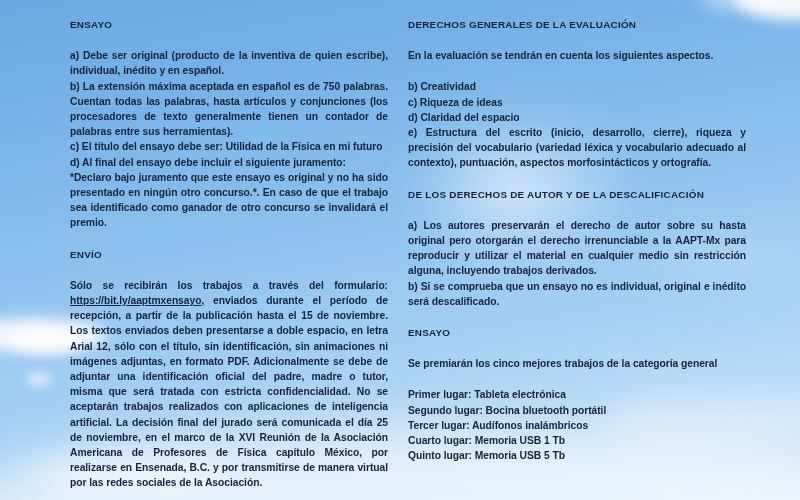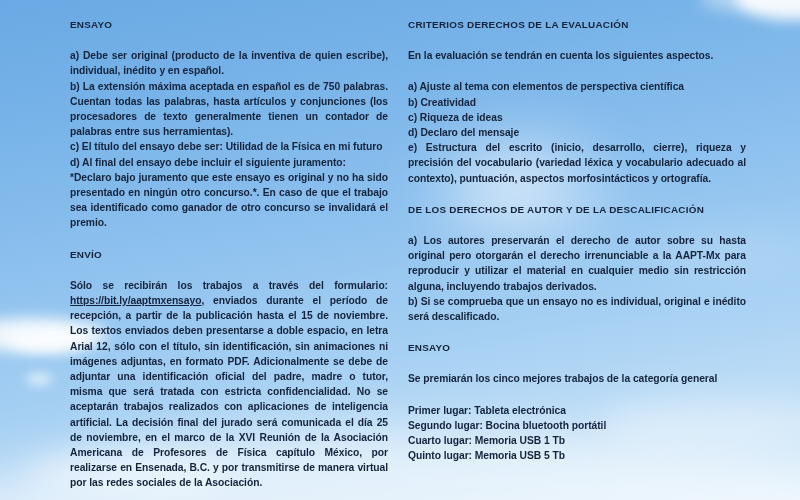--- a/index.html
+++ b/index.html
@@ -167,32 +167,31 @@
 
     <div class="spacer-md"></div>
 
     <p class="para"><span>Sólo se recibirán los trabajos a través del formulario: </span><span class="link">https://bit.ly/aaptmxensayo</span><span>, enviados durante el período de recepción, a partir de la publicación hasta el 15 de noviembre. Los textos enviados deben presentarse a doble espacio, en letra Arial 12, sólo con el título, sin identificación, sin animaciones ni imágenes adjuntas, en formato PDF. Adicionalmente se debe de adjuntar una identificación oficial del padre, madre o tutor, misma que será tratada con estricta confidencialidad. No se aceptarán trabajos realizados con aplicaciones de inteligencia artificial. La decisión final del jurado será comunicada el día 25 de noviembre, en el marco de la XVI Reunión de la Asociación Americana de Profesores de Física capítulo México, por realizarse en Ensenada, B.C. y por transmitirse de manera virtual por las redes sociales de la Asociación.</span></p>
   </div>
 
   <div class="column" id="column-right">
 
     <div class="spacer-sm"></div>
 
-    <p class="section-heading">CRITERIOS DERECHOS DE LA EVALUACIÓN</p>
+    <p class="section-heading">DERECHOS GENERALES DE LA EVALUACIÓN</p>
 
     <div class="spacer-md"></div>
 
     <p class="para nojust">En la evaluación se tendrán en cuenta los siguientes aspectos.</p>
 
     <div class="spacer-md"></div>
 
-    <p class="para nojust">a) Ajuste al tema con elementos de perspectiva científica</p>
     <p class="para nojust">b) Creatividad</p>
     <p class="para nojust">c) Riqueza de ideas</p>
-    <p class="para nojust">d) Declaro del mensaje</p>
+    <p class="para nojust">d) Claridad del espacio</p>
     <p class="para">e) Estructura del escrito (inicio, desarrollo, cierre), riqueza y precisión del vocabulario (variedad léxica y vocabulario adecuado al contexto), puntuación, aspectos morfosintácticos y ortografía.</p>
 
     <div class="spacer-md"></div>
 
     <p class="section-heading">DE LOS DERECHOS DE AUTOR Y DE LA DESCALIFICACIÓN</p>
 
     <div class="spacer-md"></div>
 
     <p class="para">a) Los autores preservarán el derecho de autor sobre su hasta original pero otorgarán el derecho irrenunciable a la AAPT-Mx para reproducir y utilizar el material en cualquier medio sin restricción alguna, incluyendo trabajos derivados.</p>
     <p class="para">b) Si se comprueba que un ensayo no es individual, original e inédito será descalificado.</p>
@@ -202,20 +201,21 @@
     <p class="section-heading">ENSAYO</p>
 
     <div class="spacer-md"></div>
 
     <p class="para nojust">Se premiarán los cinco mejores trabajos de la categoría general</p>
 
     <div class="spacer-md"></div>
 
     <p class="para nojust">Primer lugar: Tableta electrónica</p>
     <p class="para nojust">Segundo lugar: Bocina bluetooth portátil</p>
+    <p class="para nojust">Tercer lugar: Audífonos inalámbricos</p>
     <p class="para nojust">Cuarto lugar: Memoria USB 1 Tb</p>
     <p class="para nojust">Quinto lugar: Memoria USB 5 Tb</p>
 
     <div class="spacer-md"></div>
     <div class="spacer-sm"></div>
 
   </div>
 
 </div>
 

